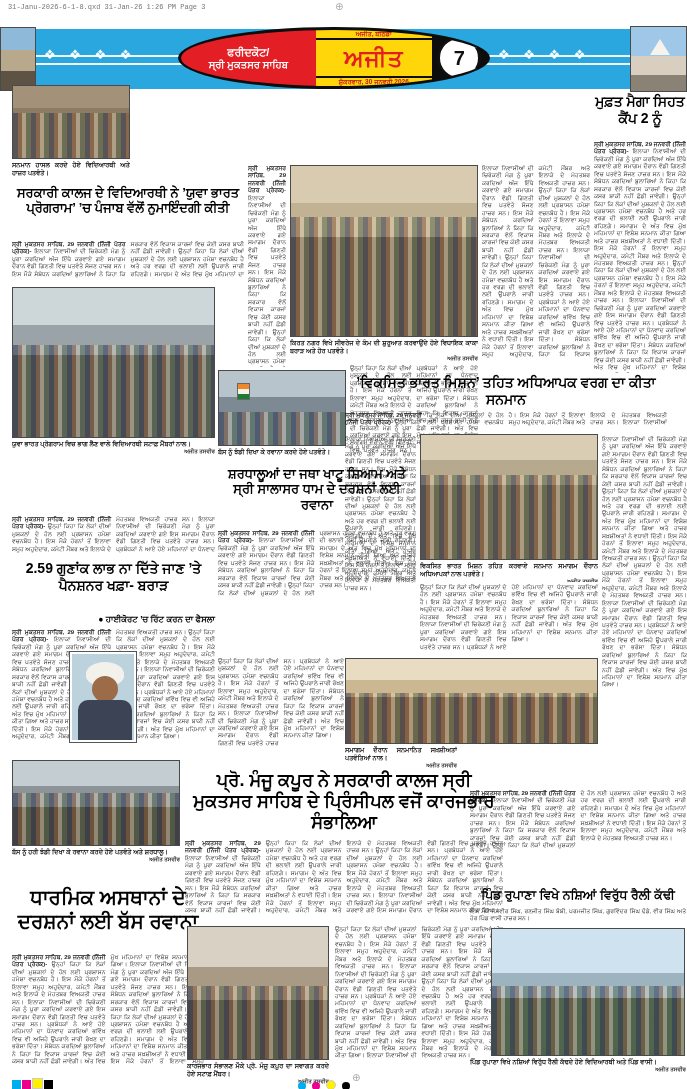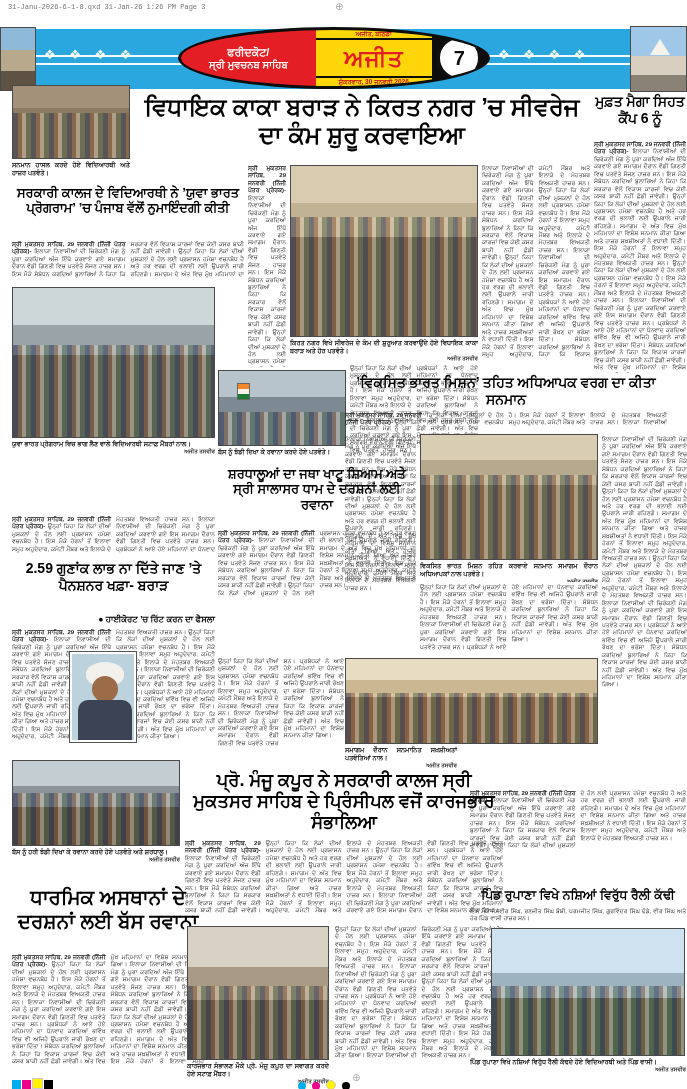--- a/index.html
+++ b/index.html
@@ -53,39 +53,38 @@
   <div class="abs banner" style="left:36px;top:29px;width:594px;height:60px;">
     <div class="banner-line" style="top:26px;"></div>
     <div class="banner-line" style="top:34px;"></div>
     <div class="diamonds" style="left:8px;width:130px;">❖ ❖ ❖ ❖</div>
     <div class="diamonds" style="left:462px;width:126px;">❖ ❖ ❖ ❖</div>
   </div>
 
   <div class="abs oval" style="left:178px;top:27px;width:312px;height:62px;">
     <div class="oval-red">
       <div style="font-size:11px;">ਫਰੀਦਕੋਟ/</div>
-      <div style="font-size:10px;">ਸ੍ਰੀ ਮੁਵਚਨਬ ਸਾਹਿਬ</div>
+      <div style="font-size:10px;">ਸ੍ਰੀ ਮੁਕਤਸਰ ਸਾਹਿਬ</div>
     </div>
     <div class="oval-mid">
       <div class="strip">ਅਜੀਤ, ਬਠਿੰਡਾ</div>
       <div class="brand-row">
         <span class="brand-txt">ਅਜੀਤ</span>
       </div>
       <div class="strip">ਸ਼ੁੱਕਰਵਾਰ, 30 ਜਨਵਰੀ 2026</div>
     </div>
     <div class="oval-right">
       <div class="page-circle">7</div>
     </div>
   </div>
 
   <div class="abs photo" style="left:630px;top:26px;width:57px;height:66px;background:linear-gradient(180deg,#9fc8e8 0 45%,#d8cfc0 45% 75%,#8a8274 75% 100%);">
     <div class="dome"></div>
   </div>
 
-  <div class="abs hl" style="left:132px;top:93px;width:460px;height:66px;font-size:24px;">ਵਿਧਾਇਕ ਕਾਕਾ ਬਰਾੜ ਨੇ ਕਿਰਤ ਨਗਰ ’ਚ ਸੀਵਰੇਜ ਦਾ ਕੰਮ ਸ਼ੁਰੂ ਕਰਵਾਇਆ</div>
 
   <div class="abs photo" style="left:12px;top:85px;width:118px;height:74px;background:linear-gradient(180deg,#a3917a 0 30%,#8d7c64 30% 100%);">
       <div class="crowd"></div>
     </div>
   <div class="abs caption" style="left:12px;top:161px;width:118px;height:22px;">ਸਨਮਾਨ ਹਾਸਲ ਕਰਦੇ ਹੋਏ ਵਿਦਿਆਰਥੀ ਅਤੇ ਹਾਜ਼ਰ ਪਤਵੰਤੇ।</div>
 
   <div class="abs hl" style="left:12px;top:185px;width:232px;height:54px;font-size:13px;">ਸਰਕਾਰੀ ਕਾਲਜ ਦੇ ਵਿਦਿਆਰਥੀ ਨੇ ’ਯੁਵਾ ਭਾਰਤ ਪ੍ਰੋਗਰਾਮ’ ’ਚ ਪੰਜਾਬ ਵੱਲੋਂ ਨੁਮਾਇੰਦਗੀ ਕੀਤੀ</div>
   <div class="abs body-txt cols2" style="left:12px;top:241px;width:232px;height:44px;">
     <span class="dl">ਸ੍ਰੀ ਮੁਕਤਸਰ ਸਾਹਿਬ, 29 ਜਨਵਰੀ (ਨਿੱਜੀ ਪੱਤਰ ਪ੍ਰੇਰਕ)-</span>
     <span>ਇਲਾਕਾ ਨਿਵਾਸੀਆਂ ਦੀ ਚਿਰੋਕਣੀ ਮੰਗ ਨੂੰ ਪੂਰਾ ਕਰਦਿਆਂ ਅੱਜ ਇੱਥੇ ਕਰਵਾਏ ਗਏ ਸਮਾਗਮ ਦੌਰਾਨ ਵੱਡੀ ਗਿਣਤੀ ਵਿਚ ਪਤਵੰਤੇ ਸੱਜਣ ਹਾਜ਼ਰ ਸਨ। ਇਸ ਮੌਕੇ ਸੰਬੋਧਨ ਕਰਦਿਆਂ ਬੁਲਾਰਿਆਂ ਨੇ ਕਿਹਾ ਕਿ ਸਰਕਾਰ ਵੱਲੋਂ ਵਿਕਾਸ ਕਾਰਜਾਂ ਵਿਚ ਕੋਈ ਕਸਰ ਬਾਕੀ ਨਹੀਂ ਛੱਡੀ ਜਾਵੇਗੀ। ਉਨ੍ਹਾਂ ਕਿਹਾ ਕਿ ਲੋਕਾਂ ਦੀਆਂ ਮੁਸ਼ਕਲਾਂ ਦੇ ਹੱਲ ਲਈ ਪ੍ਰਸ਼ਾਸਨ ਹਮੇਸ਼ਾ ਵਚਨਬੱਧ ਹੈ ਅਤੇ ਹਰ ਵਰਗ ਦੀ ਭਲਾਈ ਲਈ ਉਪਰਾਲੇ ਜਾਰੀ ਰਹਿਣਗੇ। ਸਮਾਗਮ ਦੇ ਅੰਤ ਵਿਚ ਮੁੱਖ ਮਹਿਮਾਨਾਂ ਦਾ ਵਿਸ਼ੇਸ਼ ਸਨਮਾਨ ਕੀਤਾ ਗਿਆ ਅਤੇ ਹਾਜ਼ਰ ਸਖ਼ਸ਼ੀਅਤਾਂ ਨੇ ਵਧਾਈ ਦਿੱਤੀ। ਇਸ ਮੌਕੇ ਹੋਰਨਾਂ ਤੋਂ ਇਲਾਵਾ ਸਮੂਹ ਅਹੁਦੇਦਾਰ, ਕਮੇਟੀ ਮੈਂਬਰ ਅਤੇ ਇਲਾਕੇ ਦੇ ਮੋਹਤਬਰ ਵਿਅਕਤੀ ਹਾਜ਼ਰ ਸਨ।</span>
@@ -160,21 +159,21 @@
 
   <div class="abs hl" style="left:218px;top:466px;width:198px;height:62px;font-size:13px;">ਸ਼ਰਧਾਲੂਆਂ ਦਾ ਜਥਾ ਖਾਟੂ ਸ਼ਿਆਮ ਅਤੇ ਸ੍ਰੀ ਸਾਲਾਸਰ ਧਾਮ ਦੇ ਦਰਸ਼ਨਾਂ ਲਈ ਰਵਾਨਾ</div>
   <div class="abs body-txt cols2" style="left:218px;top:530px;width:198px;height:126px;">
     <span class="dl">ਸ੍ਰੀ ਮੁਕਤਸਰ ਸਾਹਿਬ, 29 ਜਨਵਰੀ (ਨਿੱਜੀ ਪੱਤਰ ਪ੍ਰੇਰਕ)-</span>
     <span>ਇਲਾਕਾ ਨਿਵਾਸੀਆਂ ਦੀ ਚਿਰੋਕਣੀ ਮੰਗ ਨੂੰ ਪੂਰਾ ਕਰਦਿਆਂ ਅੱਜ ਇੱਥੇ ਕਰਵਾਏ ਗਏ ਸਮਾਗਮ ਦੌਰਾਨ ਵੱਡੀ ਗਿਣਤੀ ਵਿਚ ਪਤਵੰਤੇ ਸੱਜਣ ਹਾਜ਼ਰ ਸਨ। ਇਸ ਮੌਕੇ ਸੰਬੋਧਨ ਕਰਦਿਆਂ ਬੁਲਾਰਿਆਂ ਨੇ ਕਿਹਾ ਕਿ ਸਰਕਾਰ ਵੱਲੋਂ ਵਿਕਾਸ ਕਾਰਜਾਂ ਵਿਚ ਕੋਈ ਕਸਰ ਬਾਕੀ ਨਹੀਂ ਛੱਡੀ ਜਾਵੇਗੀ। ਉਨ੍ਹਾਂ ਕਿਹਾ ਕਿ ਲੋਕਾਂ ਦੀਆਂ ਮੁਸ਼ਕਲਾਂ ਦੇ ਹੱਲ ਲਈ ਪ੍ਰਸ਼ਾਸਨ ਹਮੇਸ਼ਾ ਵਚਨਬੱਧ ਹੈ ਅਤੇ ਹਰ ਵਰਗ ਦੀ ਭਲਾਈ ਲਈ ਉਪਰਾਲੇ ਜਾਰੀ ਰਹਿਣਗੇ। ਸਮਾਗਮ ਦੇ ਅੰਤ ਵਿਚ ਮੁੱਖ ਮਹਿਮਾਨਾਂ ਦਾ ਵਿਸ਼ੇਸ਼ ਸਨਮਾਨ ਕੀਤਾ ਗਿਆ ਅਤੇ ਹਾਜ਼ਰ ਸਖ਼ਸ਼ੀਅਤਾਂ ਨੇ ਵਧਾਈ ਦਿੱਤੀ। ਇਸ ਮੌਕੇ ਹੋਰਨਾਂ ਤੋਂ ਇਲਾਵਾ ਸਮੂਹ ਅਹੁਦੇਦਾਰ, ਕਮੇਟੀ ਮੈਂਬਰ ਅਤੇ ਇਲਾਕੇ ਦੇ ਮੋਹਤਬਰ ਵਿਅਕਤੀ ਹਾਜ਼ਰ ਸਨ।</span>
   </div>
   <div class="abs body-txt cols2" style="left:218px;top:658px;width:126px;height:110px;">
     <span>ਉਨ੍ਹਾਂ ਕਿਹਾ ਕਿ ਲੋਕਾਂ ਦੀਆਂ ਮੁਸ਼ਕਲਾਂ ਦੇ ਹੱਲ ਲਈ ਪ੍ਰਸ਼ਾਸਨ ਹਮੇਸ਼ਾ ਵਚਨਬੱਧ ਹੈ। ਇਸ ਮੌਕੇ ਹੋਰਨਾਂ ਤੋਂ ਇਲਾਵਾ ਸਮੂਹ ਅਹੁਦੇਦਾਰ, ਕਮੇਟੀ ਮੈਂਬਰ ਅਤੇ ਇਲਾਕੇ ਦੇ ਮੋਹਤਬਰ ਵਿਅਕਤੀ ਹਾਜ਼ਰ ਸਨ। ਇਲਾਕਾ ਨਿਵਾਸੀਆਂ ਦੀ ਚਿਰੋਕਣੀ ਮੰਗ ਨੂੰ ਪੂਰਾ ਕਰਦਿਆਂ ਕਰਵਾਏ ਗਏ ਇਸ ਸਮਾਗਮ ਦੌਰਾਨ ਵੱਡੀ ਗਿਣਤੀ ਵਿਚ ਪਤਵੰਤੇ ਹਾਜ਼ਰ ਸਨ। ਪ੍ਰਬੰਧਕਾਂ ਨੇ ਆਏ ਹੋਏ ਮਹਿਮਾਨਾਂ ਦਾ ਧੰਨਵਾਦ ਕਰਦਿਆਂ ਭਵਿੱਖ ਵਿਚ ਵੀ ਅਜਿਹੇ ਉਪਰਾਲੇ ਜਾਰੀ ਰੱਖਣ ਦਾ ਭਰੋਸਾ ਦਿੱਤਾ। ਸੰਬੋਧਨ ਕਰਦਿਆਂ ਬੁਲਾਰਿਆਂ ਨੇ ਕਿਹਾ ਕਿ ਵਿਕਾਸ ਕਾਰਜਾਂ ਵਿਚ ਕੋਈ ਕਸਰ ਬਾਕੀ ਨਹੀਂ ਛੱਡੀ ਜਾਵੇਗੀ। ਅੰਤ ਵਿਚ ਮੁੱਖ ਮਹਿਮਾਨਾਂ ਦਾ ਵਿਸ਼ੇਸ਼ ਸਨਮਾਨ ਕੀਤਾ ਗਿਆ।</span>
   </div>
 
-  <div class="abs hl" style="left:594px;top:93px;width:92px;height:46px;font-size:14px;">ਮੁਫ਼ਤ ਮੈਗਾ ਸਿਹਤ ਕੈਂਪ 6 ਨੂੰ</div>
+  <div class="abs hl" style="left:594px;top:93px;width:92px;height:46px;font-size:14px;">ਮੁਫ਼ਤ ਮੈਗਾ ਸਿਹਤ ਕੈਂਪ 2 ਨੂੰ</div>
   <div class="abs body-txt" style="left:594px;top:141px;width:92px;height:232px;">
     <span class="dl">ਸ੍ਰੀ ਮੁਕਤਸਰ ਸਾਹਿਬ, 29 ਜਨਵਰੀ (ਨਿੱਜੀ ਪੱਤਰ ਪ੍ਰੇਰਕ)-</span>
     <span>ਇਲਾਕਾ ਨਿਵਾਸੀਆਂ ਦੀ ਚਿਰੋਕਣੀ ਮੰਗ ਨੂੰ ਪੂਰਾ ਕਰਦਿਆਂ ਅੱਜ ਇੱਥੇ ਕਰਵਾਏ ਗਏ ਸਮਾਗਮ ਦੌਰਾਨ ਵੱਡੀ ਗਿਣਤੀ ਵਿਚ ਪਤਵੰਤੇ ਸੱਜਣ ਹਾਜ਼ਰ ਸਨ। ਇਸ ਮੌਕੇ ਸੰਬੋਧਨ ਕਰਦਿਆਂ ਬੁਲਾਰਿਆਂ ਨੇ ਕਿਹਾ ਕਿ ਸਰਕਾਰ ਵੱਲੋਂ ਵਿਕਾਸ ਕਾਰਜਾਂ ਵਿਚ ਕੋਈ ਕਸਰ ਬਾਕੀ ਨਹੀਂ ਛੱਡੀ ਜਾਵੇਗੀ। ਉਨ੍ਹਾਂ ਕਿਹਾ ਕਿ ਲੋਕਾਂ ਦੀਆਂ ਮੁਸ਼ਕਲਾਂ ਦੇ ਹੱਲ ਲਈ ਪ੍ਰਸ਼ਾਸਨ ਹਮੇਸ਼ਾ ਵਚਨਬੱਧ ਹੈ ਅਤੇ ਹਰ ਵਰਗ ਦੀ ਭਲਾਈ ਲਈ ਉਪਰਾਲੇ ਜਾਰੀ ਰਹਿਣਗੇ। ਸਮਾਗਮ ਦੇ ਅੰਤ ਵਿਚ ਮੁੱਖ ਮਹਿਮਾਨਾਂ ਦਾ ਵਿਸ਼ੇਸ਼ ਸਨਮਾਨ ਕੀਤਾ ਗਿਆ ਅਤੇ ਹਾਜ਼ਰ ਸਖ਼ਸ਼ੀਅਤਾਂ ਨੇ ਵਧਾਈ ਦਿੱਤੀ। ਇਸ ਮੌਕੇ ਹੋਰਨਾਂ ਤੋਂ ਇਲਾਵਾ ਸਮੂਹ ਅਹੁਦੇਦਾਰ, ਕਮੇਟੀ ਮੈਂਬਰ ਅਤੇ ਇਲਾਕੇ ਦੇ ਮੋਹਤਬਰ ਵਿਅਕਤੀ ਹਾਜ਼ਰ ਸਨ।</span>
     <span>ਉਨ੍ਹਾਂ ਕਿਹਾ ਕਿ ਲੋਕਾਂ ਦੀਆਂ ਮੁਸ਼ਕਲਾਂ ਦੇ ਹੱਲ ਲਈ ਪ੍ਰਸ਼ਾਸਨ ਹਮੇਸ਼ਾ ਵਚਨਬੱਧ ਹੈ। ਇਸ ਮੌਕੇ ਹੋਰਨਾਂ ਤੋਂ ਇਲਾਵਾ ਸਮੂਹ ਅਹੁਦੇਦਾਰ, ਕਮੇਟੀ ਮੈਂਬਰ ਅਤੇ ਇਲਾਕੇ ਦੇ ਮੋਹਤਬਰ ਵਿਅਕਤੀ ਹਾਜ਼ਰ ਸਨ। ਇਲਾਕਾ ਨਿਵਾਸੀਆਂ ਦੀ ਚਿਰੋਕਣੀ ਮੰਗ ਨੂੰ ਪੂਰਾ ਕਰਦਿਆਂ ਕਰਵਾਏ ਗਏ ਇਸ ਸਮਾਗਮ ਦੌਰਾਨ ਵੱਡੀ ਗਿਣਤੀ ਵਿਚ ਪਤਵੰਤੇ ਹਾਜ਼ਰ ਸਨ। ਪ੍ਰਬੰਧਕਾਂ ਨੇ ਆਏ ਹੋਏ ਮਹਿਮਾਨਾਂ ਦਾ ਧੰਨਵਾਦ ਕਰਦਿਆਂ ਭਵਿੱਖ ਵਿਚ ਵੀ ਅਜਿਹੇ ਉਪਰਾਲੇ ਜਾਰੀ ਰੱਖਣ ਦਾ ਭਰੋਸਾ ਦਿੱਤਾ। ਸੰਬੋਧਨ ਕਰਦਿਆਂ ਬੁਲਾਰਿਆਂ ਨੇ ਕਿਹਾ ਕਿ ਵਿਕਾਸ ਕਾਰਜਾਂ ਵਿਚ ਕੋਈ ਕਸਰ ਬਾਕੀ ਨਹੀਂ ਛੱਡੀ ਜਾਵੇਗੀ। ਅੰਤ ਵਿਚ ਮੁੱਖ ਮਹਿਮਾਨਾਂ ਦਾ ਵਿਸ਼ੇਸ਼ ਸਨਮਾਨ ਕੀਤਾ ਗਿਆ।</span>
   </div>
 
   <div class="abs hl" style="left:345px;top:374px;width:322px;height:33px;font-size:14px;">’ਵਿਕਸਿਤ ਭਾਰਤ ਮਿਸ਼ਨ’ ਤਹਿਤ ਅਧਿਆਪਕ ਵਰਗ ਦਾ ਕੀਤਾ ਸਨਮਾਨ</div>
   <div class="abs body-txt cols4" style="left:345px;top:412px;width:322px;height:22px;">
     <span class="dl">ਸ੍ਰੀ ਮੁਕਤਸਰ ਸਾਹਿਬ, 29 ਜਨਵਰੀ (ਨਿੱਜੀ ਪੱਤਰ ਪ੍ਰੇਰਕ)-</span>
     <span>ਉਨ੍ਹਾਂ ਕਿਹਾ ਕਿ ਲੋਕਾਂ ਦੀਆਂ ਮੁਸ਼ਕਲਾਂ ਦੇ ਹੱਲ ਲਈ ਪ੍ਰਸ਼ਾਸਨ ਹਮੇਸ਼ਾ ਵਚਨਬੱਧ ਹੈ। ਇਸ ਮੌਕੇ ਹੋਰਨਾਂ ਤੋਂ ਇਲਾਵਾ ਸਮੂਹ ਅਹੁਦੇਦਾਰ, ਕਮੇਟੀ ਮੈਂਬਰ ਅਤੇ ਇਲਾਕੇ ਦੇ ਮੋਹਤਬਰ ਵਿਅਕਤੀ ਹਾਜ਼ਰ ਸਨ। ਇਲਾਕਾ ਨਿਵਾਸੀਆਂ ਦੀ ਚਿਰੋਕਣੀ ਮੰਗ ਨੂੰ ਪੂਰਾ ਕਰਦਿਆਂ ਕਰਵਾਏ ਗਏ ਇਸ ਸਮਾਗਮ ਦੌਰਾਨ ਵੱਡੀ ਗਿਣਤੀ ਵਿਚ ਪਤਵੰਤੇ ਹਾਜ਼ਰ ਸਨ। ਪ੍ਰਬੰਧਕਾਂ ਨੇ ਆਏ ਹੋਏ ਮਹਿਮਾਨਾਂ ਦਾ ਧੰਨਵਾਦ ਕਰਦਿਆਂ ਭਵਿੱਖ ਵਿਚ ਵੀ ਅਜਿਹੇ ਉਪਰਾਲੇ ਜਾਰੀ ਰੱਖਣ ਦਾ ਭਰੋਸਾ ਦਿੱਤਾ। ਸੰਬੋਧਨ ਕਰਦਿਆਂ ਬੁਲਾਰਿਆਂ ਨੇ ਕਿਹਾ ਕਿ ਵਿਕਾਸ ਕਾਰਜਾਂ ਵਿਚ ਕੋਈ ਕਸਰ ਬਾਕੀ ਨਹੀਂ ਛੱਡੀ ਜਾਵੇਗੀ। ਅੰਤ ਵਿਚ ਮੁੱਖ ਮਹਿਮਾਨਾਂ ਦਾ ਵਿਸ਼ੇਸ਼ ਸਨਮਾਨ ਕੀਤਾ ਗਿਆ।</span>

